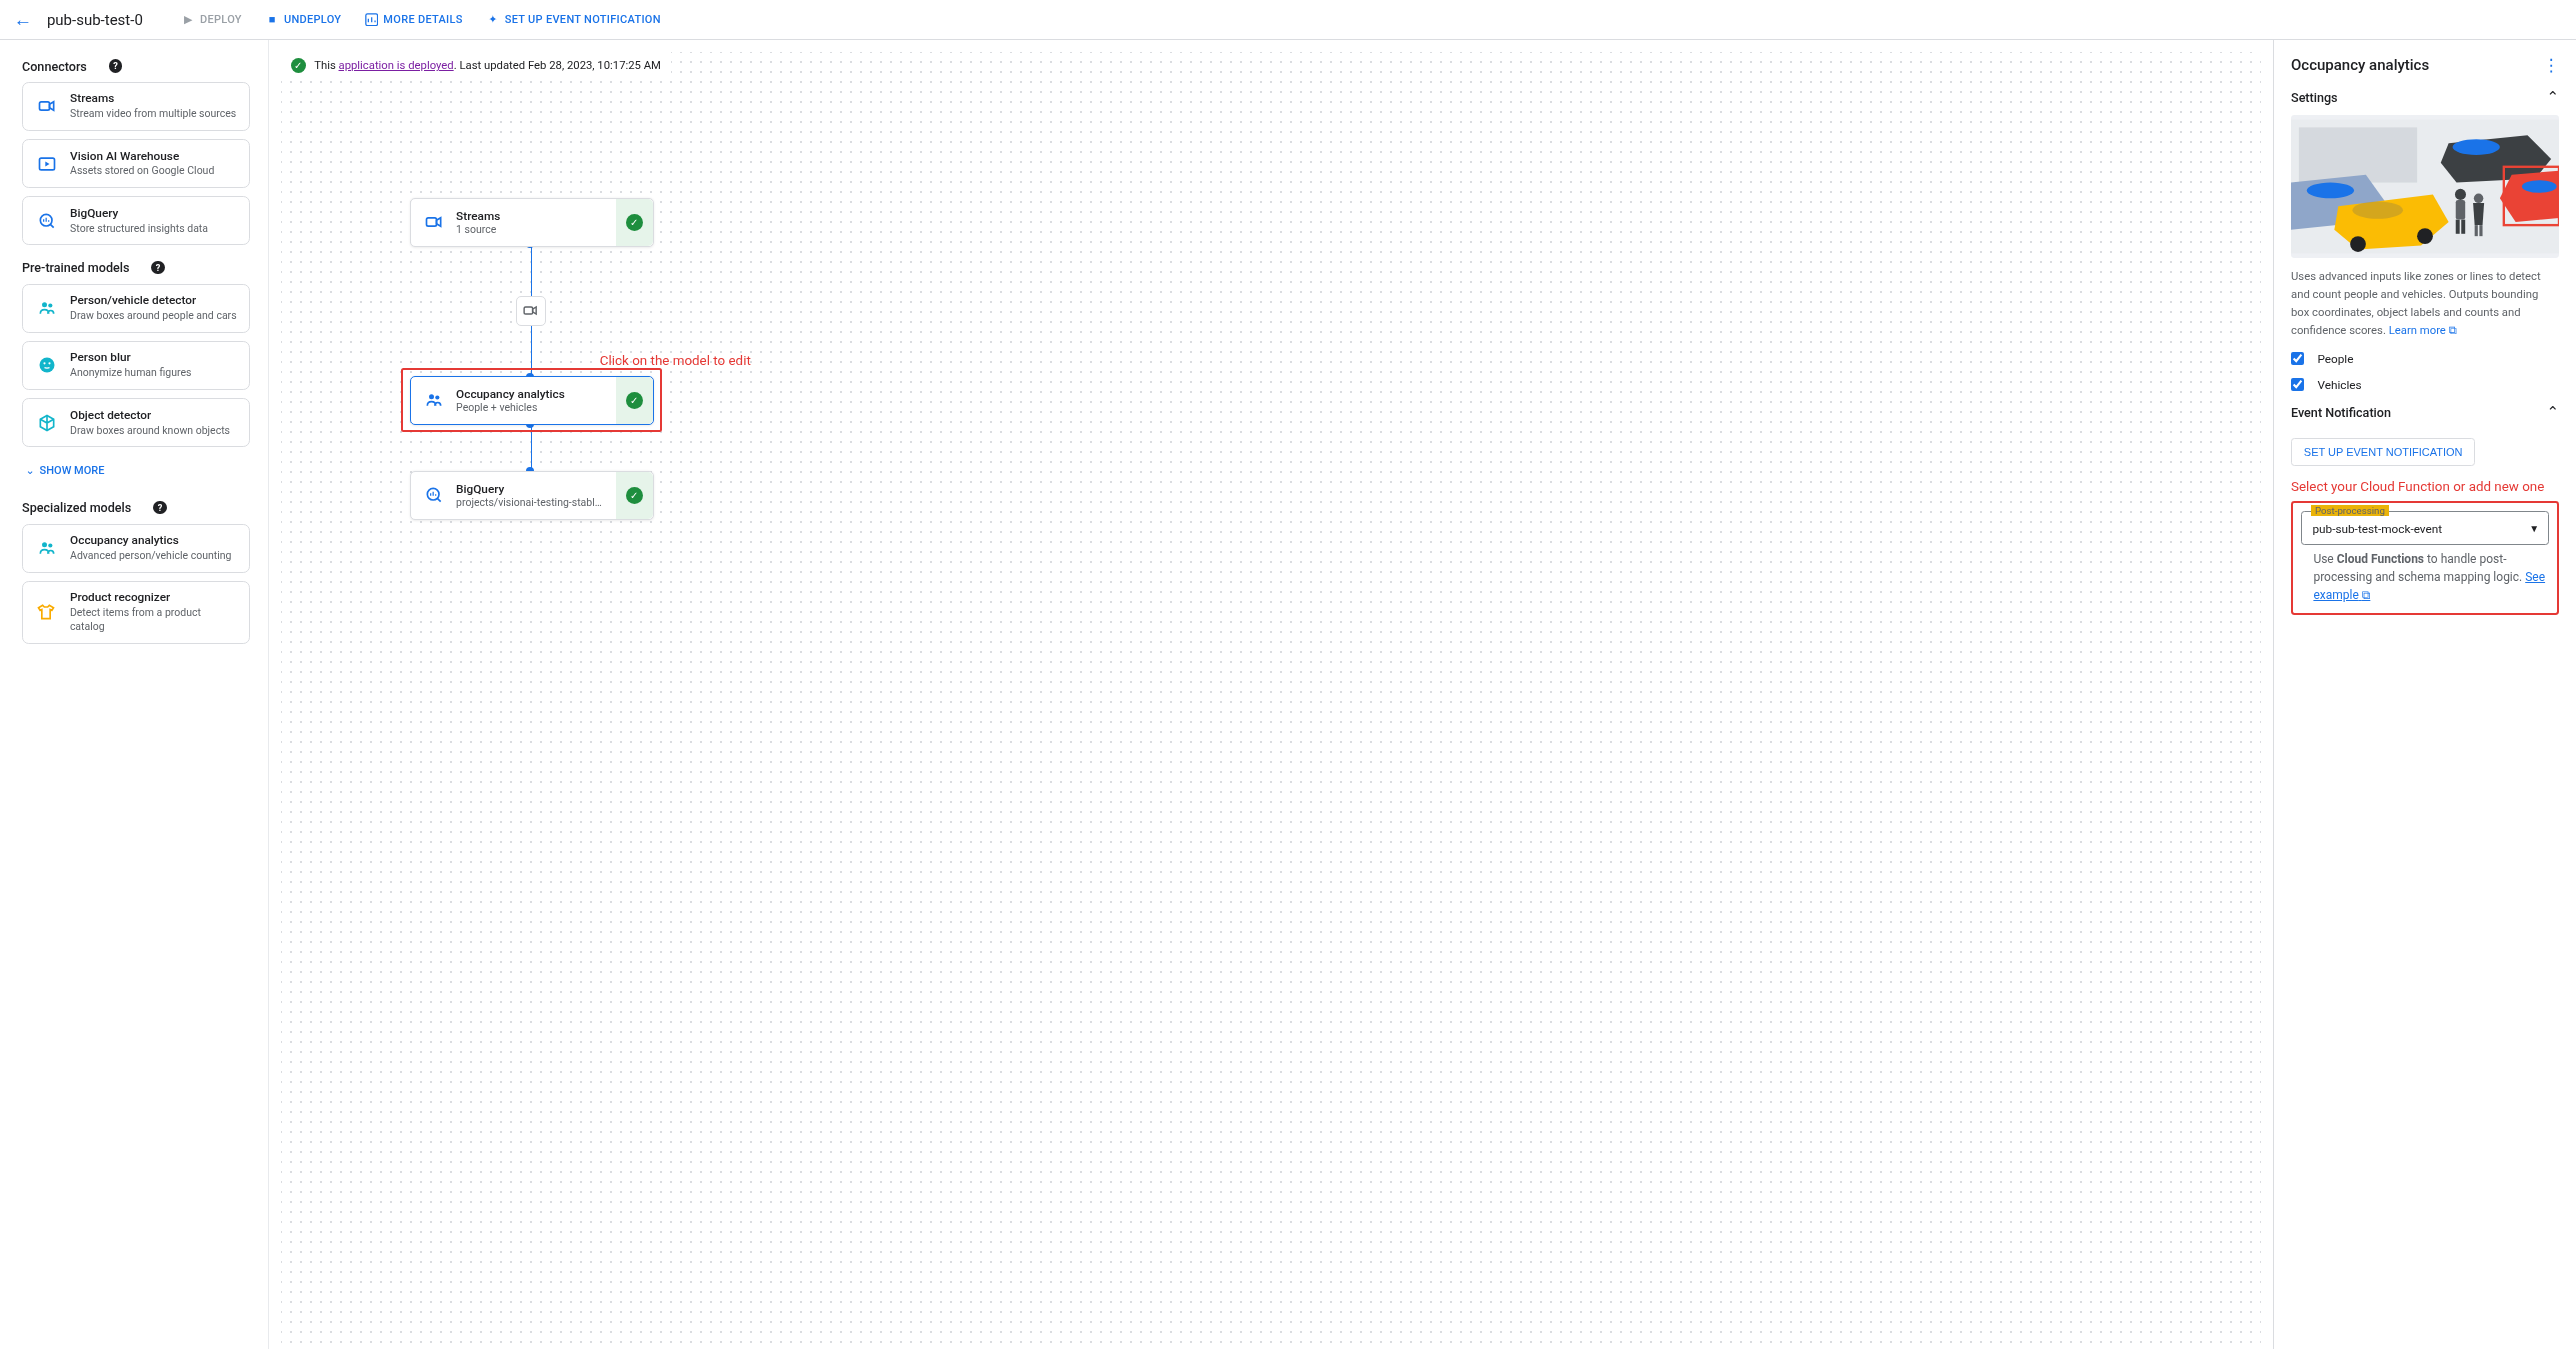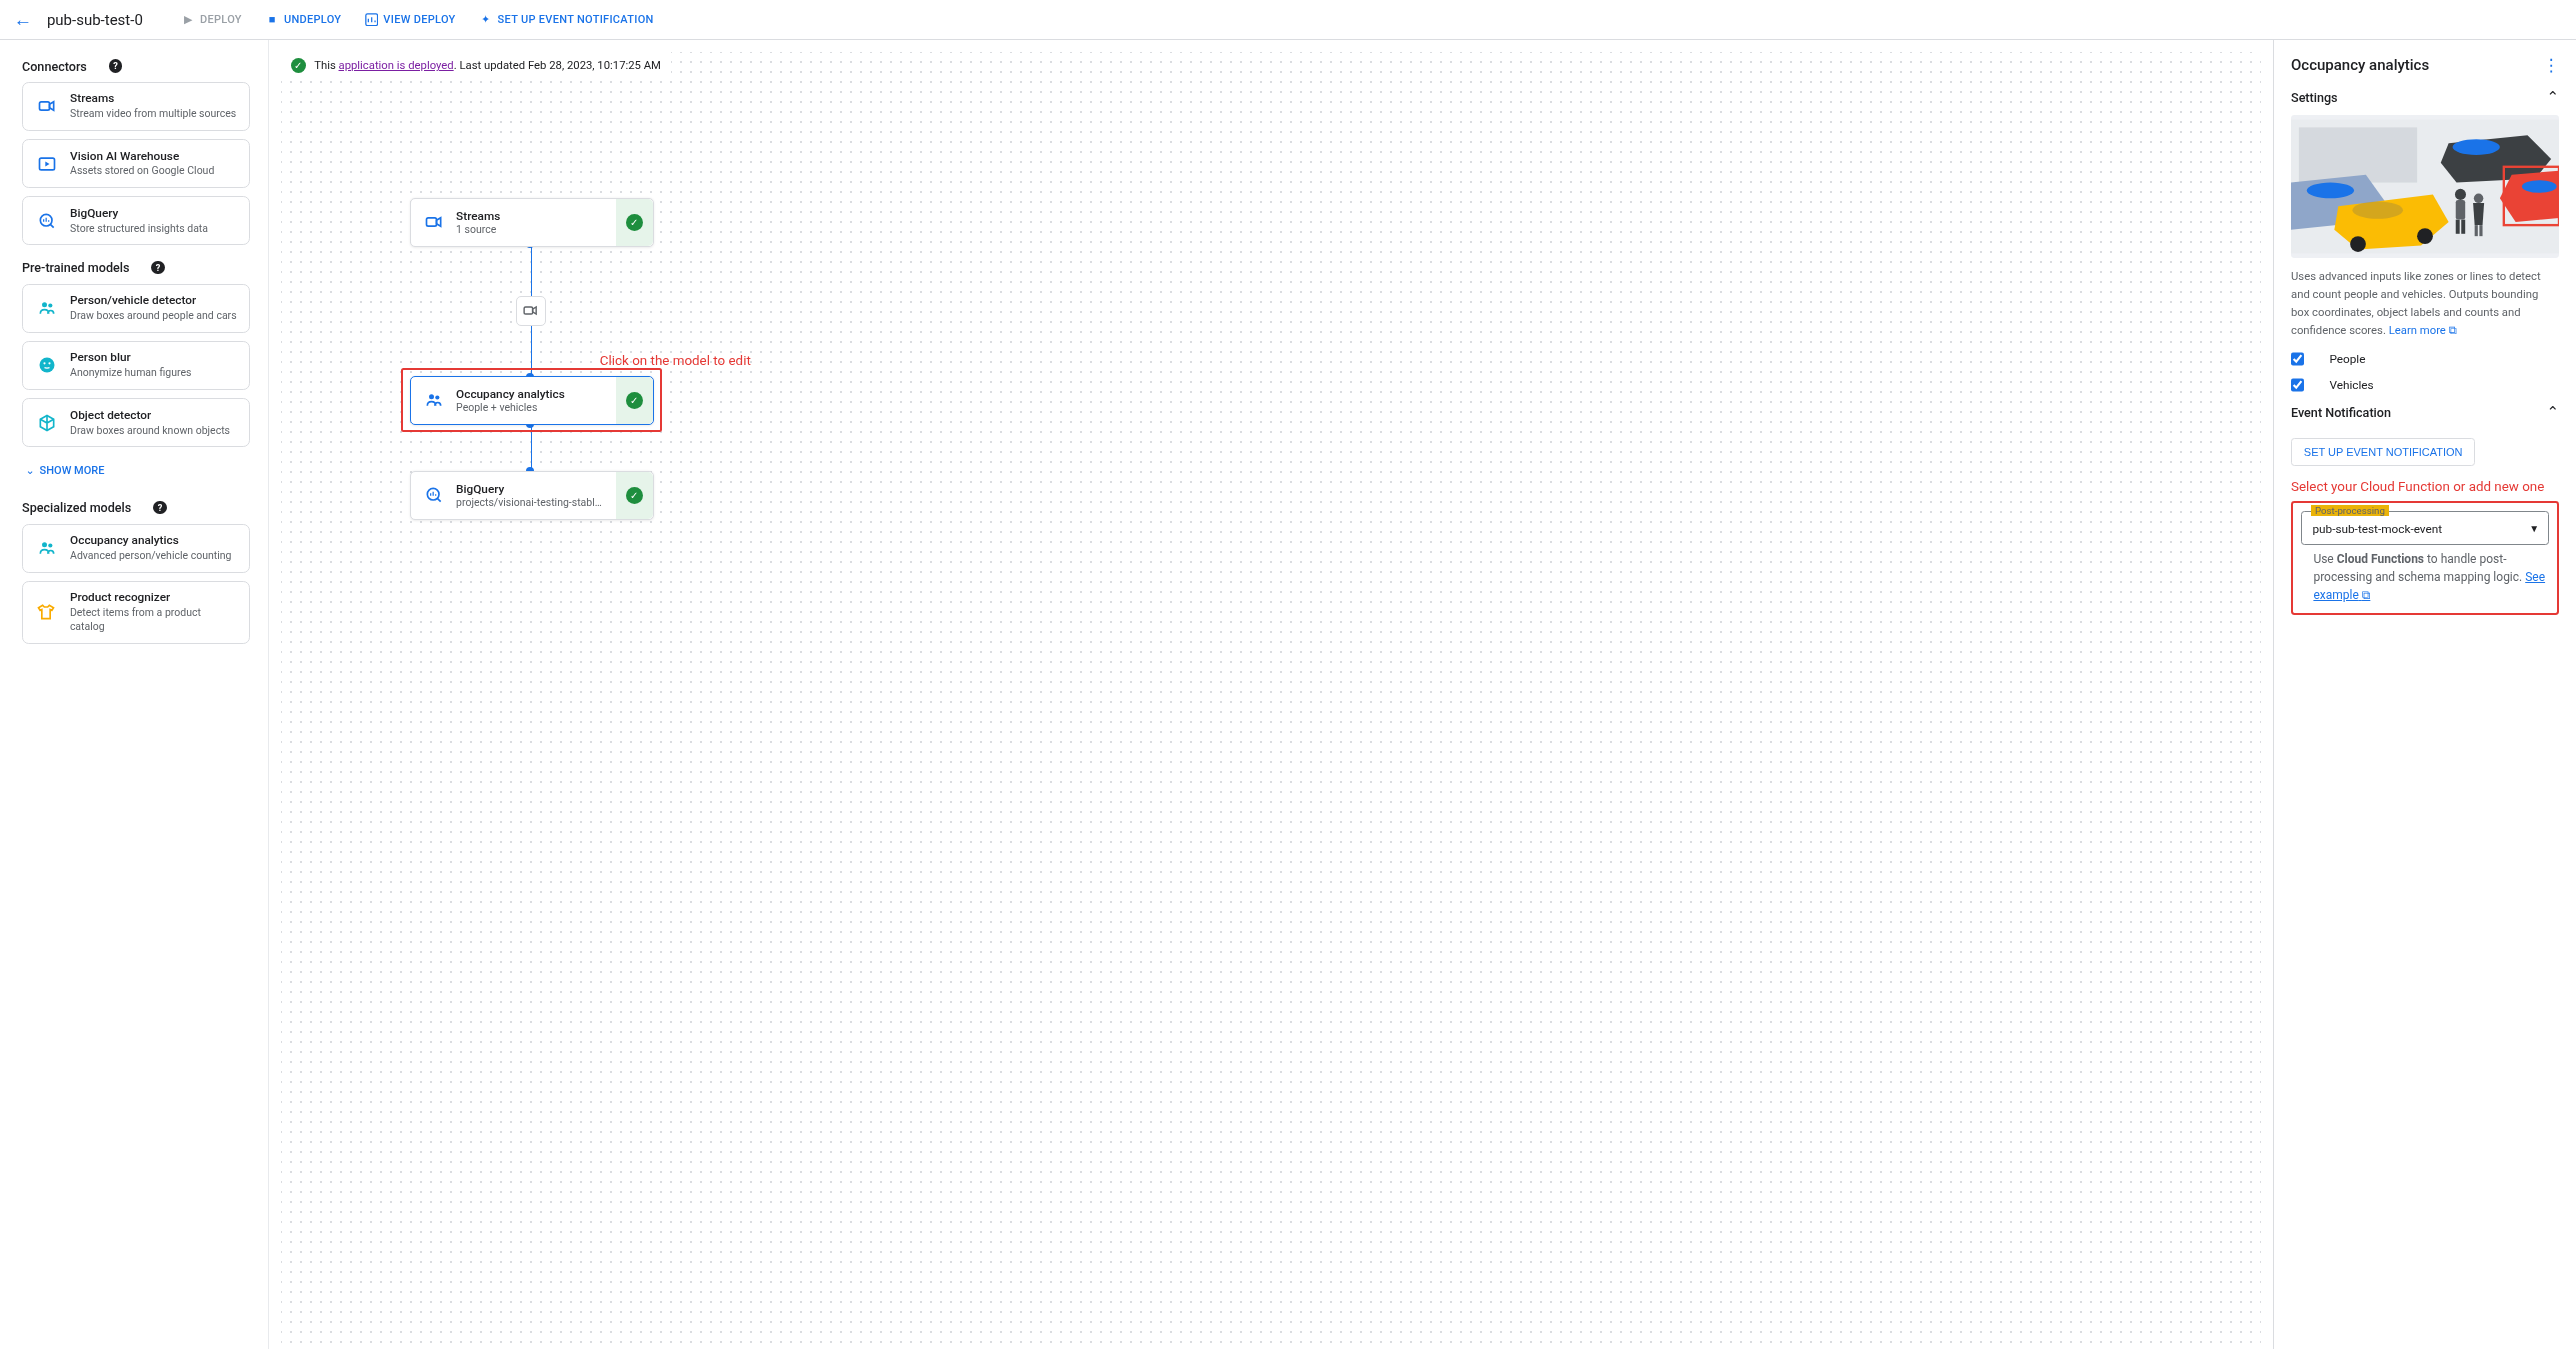--- a/index.html
+++ b/index.html
@@ -137,21 +137,21 @@
   overflow-y:auto;
 }
 .r-head { display:flex; align-items:center; justify-content:space-between; margin-bottom:13.4px;}
 .r-head h2 { font-size:15px; font-weight:500; }
 .kebab { color:#1a73e8; font-size:17px; cursor:pointer; letter-spacing:-0.8px; }
 .sec-row { display:flex; justify-content:space-between; align-items:center; font-size:12.6px; font-weight:500; margin:8.4px 0; cursor:pointer;}
 .chev { font-size:15px; color:#202124; }
 .illus { width:100%; height:143px; border-radius:3.4px; background:#eef0f4; margin-bottom:10px; overflow:hidden; }
 .desc { font-size:11.3px; color:#5f6368; line-height:1.6; }
 .desc a { color:#1a73e8; text-decoration:none; }
-.cbx { display:flex; align-items:flex-end; gap:25px; margin:11.8px 0; font-size:11.8px; }
+.cbx { display:flex; align-items:flex-start; gap:13px; margin:11.8px 0; font-size:11.8px; }
 .cbx input { width:13.4px; height:13.4px; accent-color:#1a73e8; }
 .btn-outline {
   border:0.8px solid #dadce0; color:#1a73e8; background:#fff;
   padding:6.7px 11.8px; font-size:11px; font-weight:500; border-radius:3.4px; cursor:pointer;
   margin: 8.4px 0 13.4px;
 }
 .select-wrap { position:relative; border:0.8px solid #80868b; border-radius:3.4px; padding:10px 10px 8.4px; margin-top:3.4px;}
 .select-wrap .lbl { position:absolute; top:-6.7px; left:8.4px; background:#eab308; padding:0 4.2px; font-size:9.7px; color:#5f6368; }
 .select-wrap .val { font-size:11.8px; }
 .select-wrap .dd { position:absolute; right:8.4px; top:50%; transform:translateY(-50%); font-size:10px;}
@@ -175,21 +175,21 @@
     <span class="ico">■</span>
     <span>UNDEPLOY</span>
   </span>
   <span class="action">
     <span class="ico">
       <svg width="13.4" height="13.4" viewBox="0 0 16 16">
           <rect x="1" y="1" width="14" height="14" rx="2" fill="none" stroke="#1a73e8" stroke-width="1.5"></rect>
           <path d="M4 11V7M8 11V5M12 11V9" stroke="#1a73e8" stroke-width="1.5"></path>
         </svg>
     </span>
-    <span>VIEW DEPLOY</span>
+    <span>MORE DETAILS</span>
   </span>
   <span class="action">
     <span class="ico">✦</span>
     <span>SET UP EVENT NOTIFICATION</span>
   </span>
 </div>
 
 <div class="layout">
 
   <div class="sidebar">

